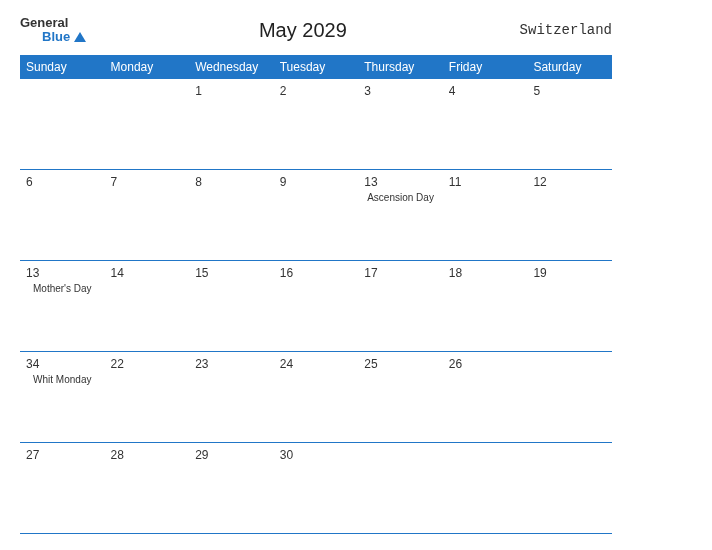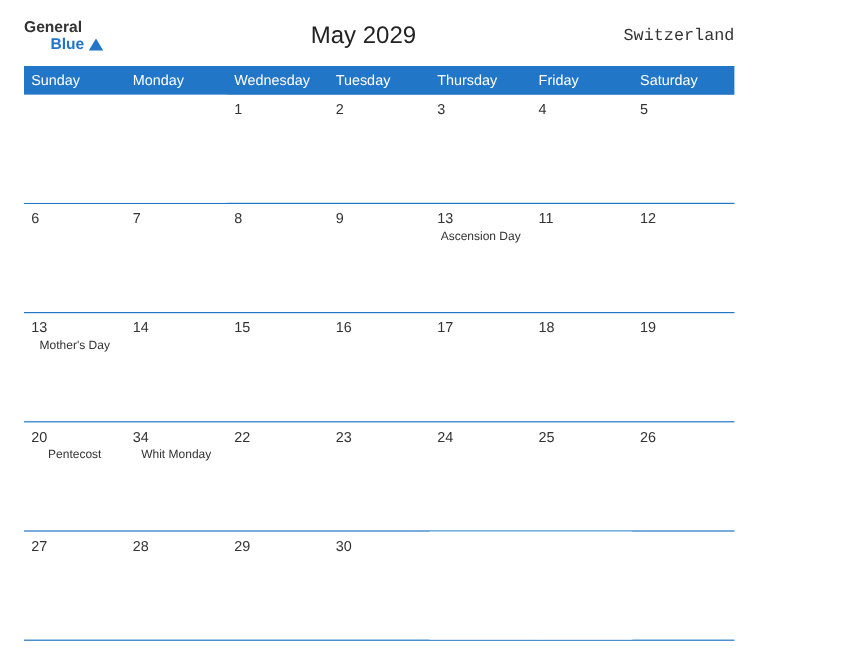--- a/index.html
+++ b/index.html
@@ -213,24 +213,20 @@
           </div>
           <div class="cal-day">
             <span class="day-num">18</span>
           </div>
           <div class="cal-day">
             <span class="day-num">19</span>
           </div>
         </div>
         <div class="cal-week">
           <div class="cal-day">
-            <span class="day-num">20</span>
-            <span class="day-event">Pentecost</span>
-          </div>
-          <div class="cal-day">
             <span class="day-num">34</span>
             <span class="day-event">Whit Monday</span>
           </div>
           <div class="cal-day">
             <span class="day-num">22</span>
           </div>
           <div class="cal-day">
             <span class="day-num">23</span>
           </div>
           <div class="cal-day">

